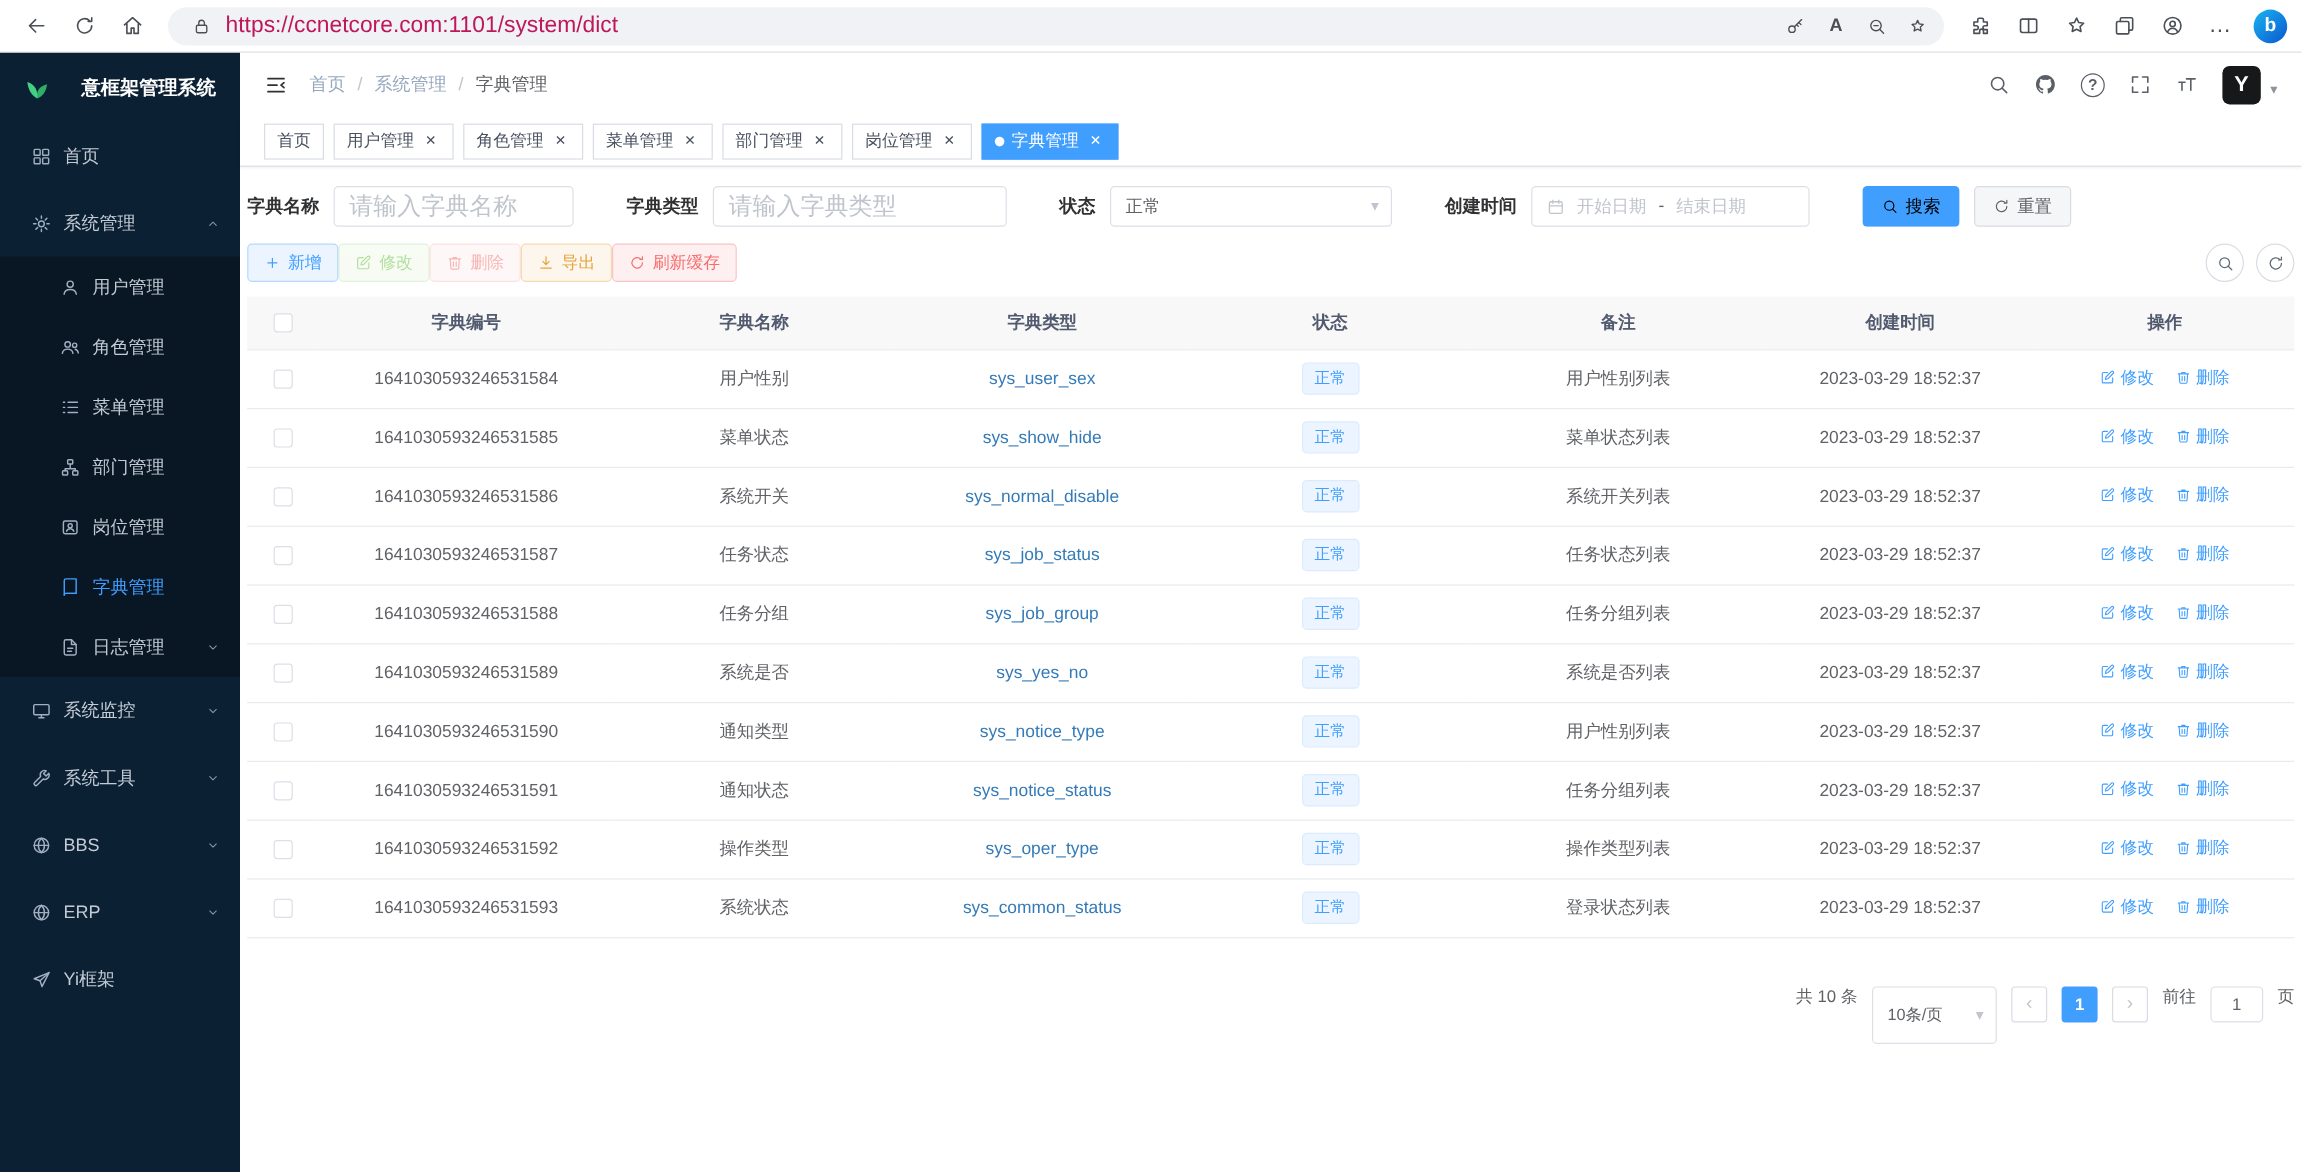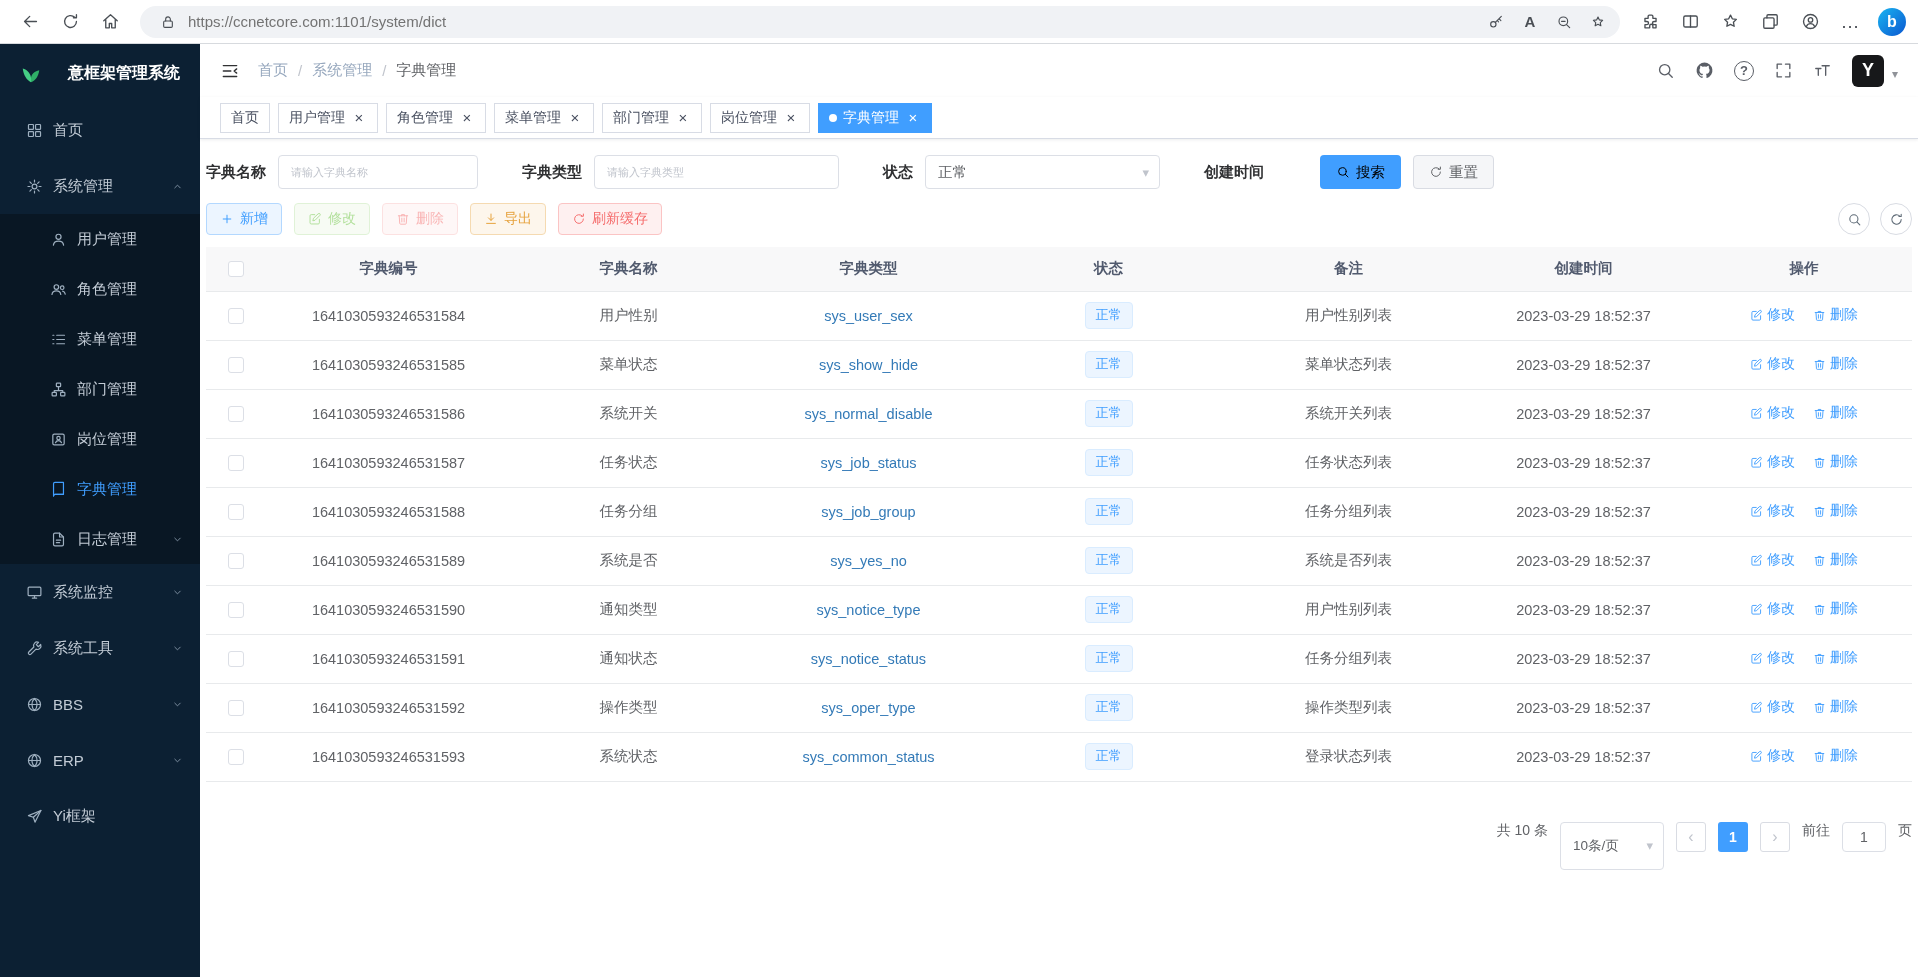--- a/index.html
+++ b/index.html
@@ -5,21 +5,21 @@
 *{margin:0;padding:0;box-sizing:border-box}
 html,body{width:1918px;height:977px;overflow:hidden}
 body{font-family:"Liberation Sans","DejaVu Sans",sans-serif;background:#fff;color:#333;font-size:15px}
 .svgi{width:1em;height:1em;display:block;fill:none;stroke:currentColor;stroke-width:1.7;stroke-linecap:round;stroke-linejoin:round}
 
 
 .browser{height:44px;background:#fff;border-bottom:1px solid #d7dade;display:flex;align-items:center;padding:0 12px;gap:4px}
 .bicon{width:36px;height:36px;border-radius:6px;display:flex;align-items:center;justify-content:center;color:#4a4f55;font-size:19px;flex:0 0 auto;cursor:pointer}
 .pill{flex:1;height:32px;background:#f0f2f5;border-radius:16px;margin:0 8px;display:flex;align-items:center;padding:0 8px 0 14px;gap:6px;min-width:0}
 .picon{width:28px;height:28px;display:flex;align-items:center;justify-content:center;color:#4a4f55;font-size:16px;flex:0 0 auto;cursor:pointer}
-.url{flex:1;font-size:15px;color:#737373;white-space:nowrap;overflow:hidden;cursor:text}
+.url{flex:1;font-size:19px;color:#be185d;white-space:nowrap;overflow:hidden;cursor:text}
 .read{font-weight:700;font-size:15px}
 .copilot{width:28px;height:28px;border-radius:50%;background:linear-gradient(135deg,#19b5f1,#0b57d0);color:#fff;font-weight:700;font-size:16px;display:flex;align-items:center;justify-content:center;margin-left:6px;cursor:pointer}
 
 
 .app{display:flex;height:933px}
 .sidebar{width:200px;background:#0c2033;flex:0 0 auto;overflow:hidden}
 .logo{height:58px;display:flex;align-items:center;gap:26px;padding:0 20px;color:#fff;font-size:16px;font-weight:700}
 .logo svg{width:22px;height:22px;flex:0 0 auto}
 .m-item{height:56px;display:flex;align-items:center;gap:10px;padding:0 16px 0 26px;color:#c3ccd6;font-size:15px;cursor:pointer;white-space:nowrap}
 .micon{font-size:17px;display:flex;color:#9fb0c0}
@@ -50,38 +50,38 @@
 .tclose{font-size:15px;line-height:1;width:16px;height:16px;display:flex;align-items:center;justify-content:center;border-radius:50%}
 .tab.active{background:#409eff;border-color:#409eff;color:#fff}
 .tdot{width:8px;height:8px;border-radius:50%;background:#fff}
 
 
 .content{flex:1;padding:16px 6px 0;overflow:hidden}
 
 .filterbar{display:flex;align-items:center;margin-bottom:14px}
 .fitem{display:flex;align-items:center;margin-right:44px}
 .fitem label{font-weight:700;color:#303133;margin-right:12px;white-space:nowrap}
-.inp{height:34px;border:1px solid #dcdfe6;border-radius:4px;padding:0 12px;font-size:11px;color:#606266;outline:none;font-family:inherit}
+.inp{height:34px;border:1px solid #dcdfe6;border-radius:4px;padding:0 12px;font-size:20px;color:#606266;outline:none;font-family:inherit}
 .inp::placeholder{color:#c0c4cc}
 .w1{width:200px}
 .w2{width:245px}
 .select{height:34px;border:1px solid #dcdfe6;border-radius:4px;display:flex;align-items:center;padding:0 10px 0 12px;color:#606266;font-size:14.5px;cursor:pointer;background:#fff}
 .wsel{width:235px}
 .sarr{margin-left:auto;color:#c0c4cc;font-size:13px}
 .daterange{height:34px;border:1px solid #dcdfe6;border-radius:4px;display:flex;align-items:center;gap:10px;padding:0 12px;width:232px;font-size:14.5px;color:#c0c4cc;background:#fff;cursor:pointer}
 .cal{font-size:15px;color:#c0c4cc;display:flex}
 .dsep{color:#606266}
 .fbtns{display:flex;gap:12px}
 .btn{height:34px;border-radius:4px;border:1px solid transparent;display:inline-flex;align-items:center;gap:6px;padding:0 15px;font-size:14.5px;cursor:pointer;font-family:inherit;background:#fff;white-space:nowrap}
 .bic{font-size:14px;display:flex}
 .btn-primary{background:#409eff;color:#000000}
 .btn-plain{background:#f5f6f8;border-color:#d9dce3;color:#606266}
 
 .toolbar{display:flex;align-items:center;margin:2px 0 12px}
-.btns{display:flex;gap:12px}
+.btns{display:flex;}
 .toolbar .btn{height:32px;padding:0 13px;font-size:14px}
 .t-blue{background:#ecf5ff;border-color:#b3d8ff;color:#409eff}
 .t-green{background:#f0f9eb;border-color:#c2e7b0;color:#67c23a}
 .t-red{background:#fef0f0;border-color:#fbc4c4;color:#f56c6c}
 .t-orange{background:#fdf6ec;border-color:#f5dab1;color:#e6a23c}
 .btn.disabled{opacity:.5;cursor:not-allowed}
 .tool-right{margin-left:auto;display:flex;gap:10px}
 .cirbtn{width:32px;height:32px;border:1px solid #d9dce3;border-radius:50%;display:flex;align-items:center;justify-content:center;color:#5f6b77;font-size:15px;cursor:pointer;background:#fff}
 
 
@@ -444,20 +444,31 @@
         </div>
         <div class="fitem">
           <label>状态</label>
           <div class="select wsel">
             <span>正常</span>
             <span class="sarr">▾</span>
           </div>
         </div>
         <div class="fitem">
           <label>创建时间</label>
+          <div class="daterange">
+            <span class="cal">
+                <svg viewBox="0 0 24 24" class="svgi">
+                  <rect x="3.5" y="5" width="17" height="15.5" rx="2"></rect>
+                  <path d="M8 3v4M16 3v4M3.5 10.5h17"></path>
+                </svg>
+              </span>
+            <span>开始日期</span>
+            <span class="dsep">-</span>
+            <span>结束日期</span>
+          </div>
         </div>
         <div class="fbtns">
           <button class="btn btn-primary" type="button">
             <span class="bic">
                 <svg viewBox="0 0 24 24" class="svgi">
                   <circle cx="11" cy="11" r="6.5"></circle>
                   <path d="M20.5 20.5L15.8 15.8"></path>
                 </svg>
               </span>
             <span>搜索</span>

